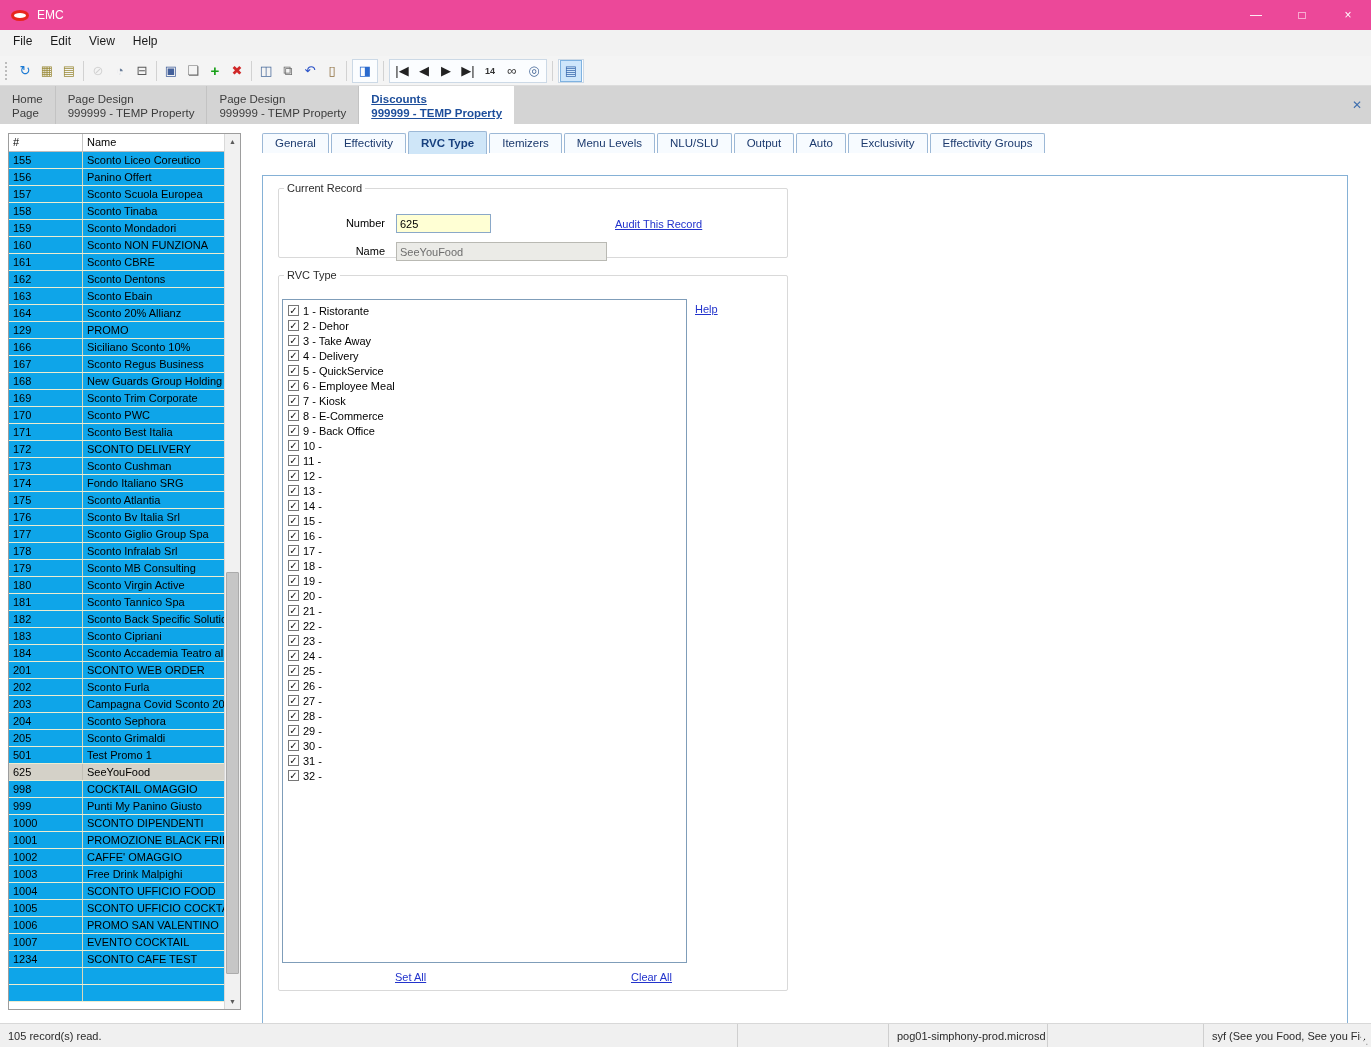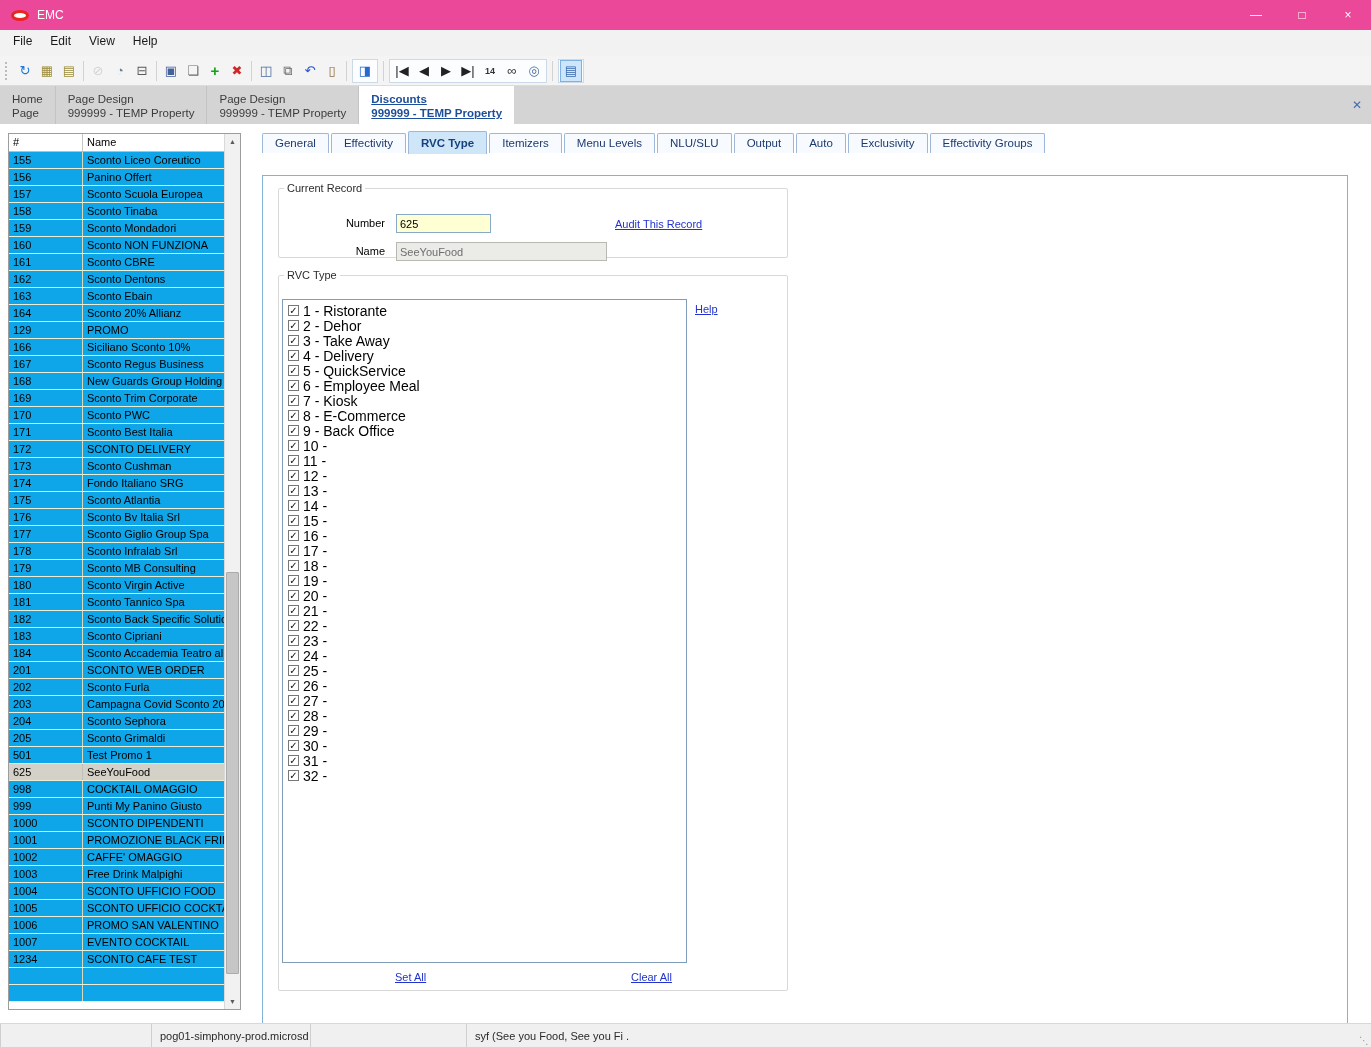--- a/index.html
+++ b/index.html
@@ -71,21 +71,21 @@
   .lb-number{top:23px;}
   .lb-name{top:51px;}
   .in-number{position:absolute;left:117px;top:20px;width:95px;height:19px;background:#ffffd4;border:1px solid #8aa8c8;font-size:11px;padding:0 3px;font-family:inherit;}
   .in-name{position:absolute;left:117px;top:48px;width:211px;height:19px;background:#ebebe7;border:1px solid #b9b9b3;color:#6e6e6e;font-size:11px;padding:0 3px;font-family:inherit;}
   .lnk{color:#2233cc;text-decoration:underline;cursor:pointer;white-space:nowrap;}
   .lnk-audit{position:absolute;left:336px;top:24px;}
 
   .rvclist{position:absolute;left:3px;top:18px;width:405px;height:664px;border:1px solid #7f9db9;background:#fff;overflow:hidden;padding:3px 1px;}
   .rvc-item{display:flex;align-items:center;height:15px;padding-left:4px;gap:4px;}
   .cb{width:11px;height:11px;border:1px solid #777;background:#fff;font-size:10px;line-height:9px;text-align:center;color:#111;flex:none;}
-  .cb-label{font-size:14px;white-space:nowrap;}
+  .cb-label{font-size:11px;white-space:nowrap;}
   .lnk-help{position:absolute;left:416px;top:22px;}
   .lnk-setall{position:absolute;left:116px;top:690px;}
   .lnk-clearall{position:absolute;left:352px;top:690px;}
 
   
   .statusbar{position:absolute;left:0;bottom:0;width:100%;height:24px;background:#f0f0f0;border-top:1px solid #d8d8d8;display:flex;align-items:center;font-size:11px;color:#2a2a2a;}
   .sseg{height:100%;display:flex;align-items:center;padding:0 8px;overflow:hidden;white-space:nowrap;}
   .s1{width:737px;}
   .s2{width:151px;border-left:1px solid #cfcfcf;}
   .s3{width:159px;border-left:1px solid #cfcfcf;}
@@ -555,18 +555,19 @@
         </div>
       <a class="lnk lnk-help">Help</a>
       <a class="lnk lnk-setall">Set All</a>
       <a class="lnk lnk-clearall">Clear All</a>
     </fieldset>
   </div>
 
 </div>
 
 <div class="statusbar">
+  <div class="sseg s1">105 record(s) read.</div>
   <div class="sseg s2"></div>
   <div class="sseg s3">pog01-simphony-prod.microsd</div>
   <div class="sseg s4"></div>
   <div class="sseg s5">syf (See you Food, See you Fi .</div>
   <span class="grip-corner">⋱</span>
 </div>
 
 </body></html>

